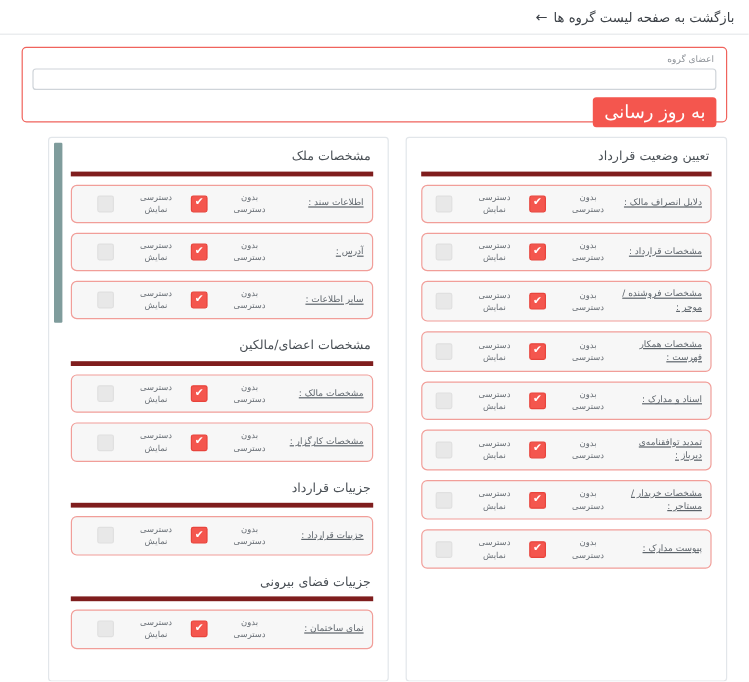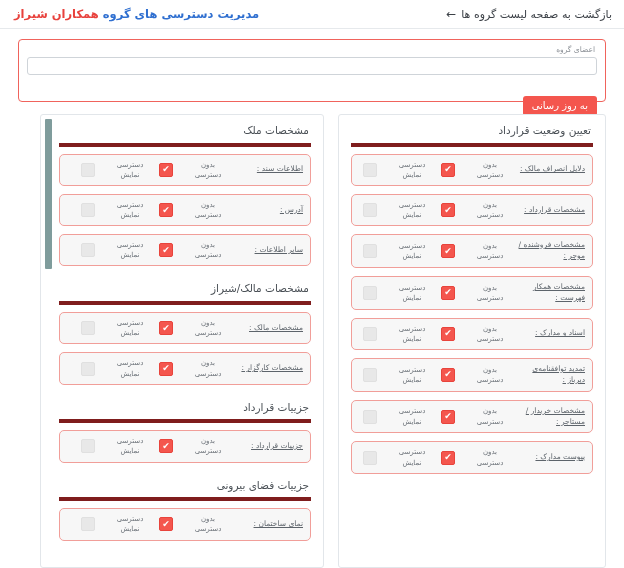--- a/index.html
+++ b/index.html
@@ -90,27 +90,27 @@
     border: 1px solid #cfd4d9;
     border-radius: 3px;
     background: #ffffff;
     font-family: "DejaVu Sans", "Liberation Sans", sans-serif;
     font-size: 10px;
     color: #444;
     padding: 0 5px;
     outline: none;
   }
   .update-btn {
-    margin-top: 21px;
+    margin-top: 6px;
     background: #f4564e;
     border: none;
     border-radius: 3px;
     color: #ffffff;
     font-family: "DejaVu Sans", "Liberation Sans", sans-serif;
-    font-size: 10px;
+    font-size: 15px;
     padding: 4px 9px 5px 9px;
     cursor: pointer;
     line-height: 1.1;
   }
 
   
   .panels {
     position: absolute;
     top: 114px;
     right: 18px;
@@ -245,23 +245,20 @@
 </head>
 <body>
 
 <div class="page">
 
   <div class="topbar">
     <a class="back-link">
       <span class="back-label">بازگشت به صفحه لیست گروه ها</span>
       <span class="back-arrow">←</span>
     </a>
-    <div class="page-title">
-      <span>مدیریت دسترسی های گروه </span><span class="accent">همکاران شیراز</span>
-    </div>
   </div>
 
   <div class="form-card">
     <div class="field-label">اعضای گروه</div>
     <input class="members-input" type="text" placeholder="" style="">
     <button class="update-btn">به روز رسانی</button>
   </div>
 
   <div class="panels">
 
@@ -415,21 +412,21 @@
                 <span class="cb checked"></span>
               </div>
               <div class="opt">
                 <span class="opt-text">دسترسی
 نمایش</span>
                 <span class="cb unchecked"></span>
               </div>
             </div>
           </div>
           <div class="section">
-            <div class="section-title">مشخصات مالک/شیراز</div>
+            <div class="section-title">مشخصات اعضای/مالکین</div>
             <div class="perm-row">
               <div class="perm-label">مشخصات مالک :</div>
               <div class="opt opt-right">
                 <span class="opt-text">بدون
 دسترسی</span>
                 <span class="cb checked"></span>
               </div>
               <div class="opt">
                 <span class="opt-text">دسترسی
 نمایش</span>

